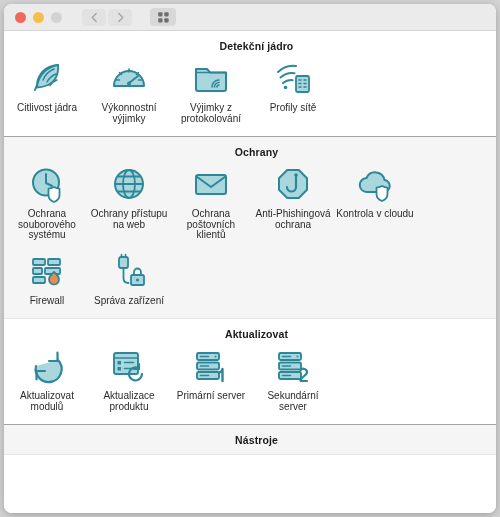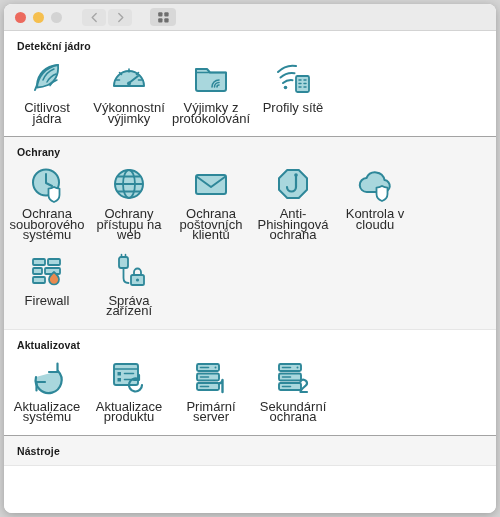--- a/index.html
+++ b/index.html
@@ -38,32 +38,32 @@
     display:flex;align-items:center;justify-content:center;margin-left:12px;
   }
   .gridbtn svg{display:block;}
   
   .content{flex:1;overflow:hidden;background:#fff;}
   .section{padding:9px 0 6px 0;position:relative;}
   .section.shaded{background:#f5f5f5;border-top:1px solid #a3a3a3;border-bottom:1px solid #e6e6e6;}
   .section.plain{background:#ffffff;}
   .sec-title{
     font-size:10.5px;font-weight:bold;color:#1a1a1a;
-    margin:0 0 2px 13px;letter-spacing:.1px;
+    margin:0 0 2px 13px;letter-spacing:.1px;text-align:center;
   }
   .grid{display:flex;flex-wrap:wrap;padding:0 2px;}
   .cell{
     width:80px;padding:4px 1px 6px 1px;
     display:flex;flex-direction:column;align-items:center;
     cursor:default;
   }
   .ico{height:40px;display:flex;align-items:flex-end;justify-content:center;}
   .ico svg{display:block;}
   .lbl{
-    margin-top:5px;font-size:13px;line-height:10.5px;color:#2b2b2b;
+    margin-top:5px;font-size:10px;line-height:10.5px;color:#2b2b2b;
     text-align:center;max-width:78px;
   }
 </style>
 </head>
 <body>
 
 <div class="window">
 
   <div class="titlebar">
     <div class="lights">
@@ -230,21 +230,21 @@
         <div class="sec-title">Aktualizovat</div>
         <div class="grid">
           <div class="cell">
             <div class="ico">
               <svg width="40" height="40" viewBox="0 0 40 40">
     <path d="M31 14a13 13 0 1 1-22 6" fill="#a9d7dd" stroke="#2e8799" stroke-width="2.2" stroke-linecap="round"></path>
     <path d="M30.5 6.5V15h-8.5" fill="none" stroke="#2e8799" stroke-width="2.2" stroke-linejoin="round" stroke-linecap="round"></path>
     <path d="M9.5 33.5V25H18" fill="none" stroke="#2e8799" stroke-width="2.2" stroke-linejoin="round" stroke-linecap="round"></path>
   </svg>
             </div>
-            <div class="lbl">Aktualizace systému</div>
+            <div class="lbl">Aktualizovat modulů</div>
           </div>
           <div class="cell">
             <div class="ico">
               <svg width="40" height="40" viewBox="0 0 40 40">
     <rect x="5" y="7" width="24" height="21" rx="2" fill="#a9d7dd" stroke="#2e8799" stroke-width="1.9"></rect>
     <path d="M5 12h24" stroke="#2e8799" stroke-width="1.6"></path>
     <rect x="8.5" y="15" width="3.5" height="3.5" fill="#2e8799"></rect>
     <rect x="8.5" y="21" width="3.5" height="3.5" fill="#2e8799"></rect>
     <path d="M15.5 16.5h9M15.5 22.5h9" stroke="#2e8799" stroke-width="1.6" stroke-linecap="round"></path>
     <path d="M33 28a6.5 6.5 0 1 1-3.5-5.8" fill="none" stroke="#2e8799" stroke-width="2.2" stroke-linecap="round"></path>
@@ -270,21 +270,21 @@
             <div class="ico">
               <svg width="40" height="40" viewBox="0 0 40 40">
     <rect x="6" y="7" width="22" height="7" rx="1.5" fill="#a9d7dd" stroke="#2e8799" stroke-width="1.9"></rect>
     <rect x="6" y="16.5" width="22" height="7" rx="1.5" fill="#a9d7dd" stroke="#2e8799" stroke-width="1.9"></rect>
     <rect x="6" y="26" width="22" height="7" rx="1.5" fill="#a9d7dd" stroke="#2e8799" stroke-width="1.9"></rect>
     <path d="M9.5 10.5h8M9.5 20h8M9.5 29.5h8" stroke="#2e8799" stroke-width="1.6" stroke-linecap="round"></path>
     <circle cx="24.5" cy="10.5" r="1" fill="#2e8799"></circle>
     <path d="M27.5 24.5a3.5 3.5 0 0 1 6.5 2c0 2.5-6.5 5-6.5 8.5H34" fill="none" stroke="#2e8799" stroke-width="2.2" stroke-linecap="round" stroke-linejoin="round"></path>
   </svg>
             </div>
-            <div class="lbl">Sekundární ochrana</div>
+            <div class="lbl">Sekundární server</div>
           </div>
         </div>
       </div>
       <div class="section shaded">
         <div class="sec-title">Nástroje</div>
       </div>
     </div>
 </div>
 
 </body></html>

